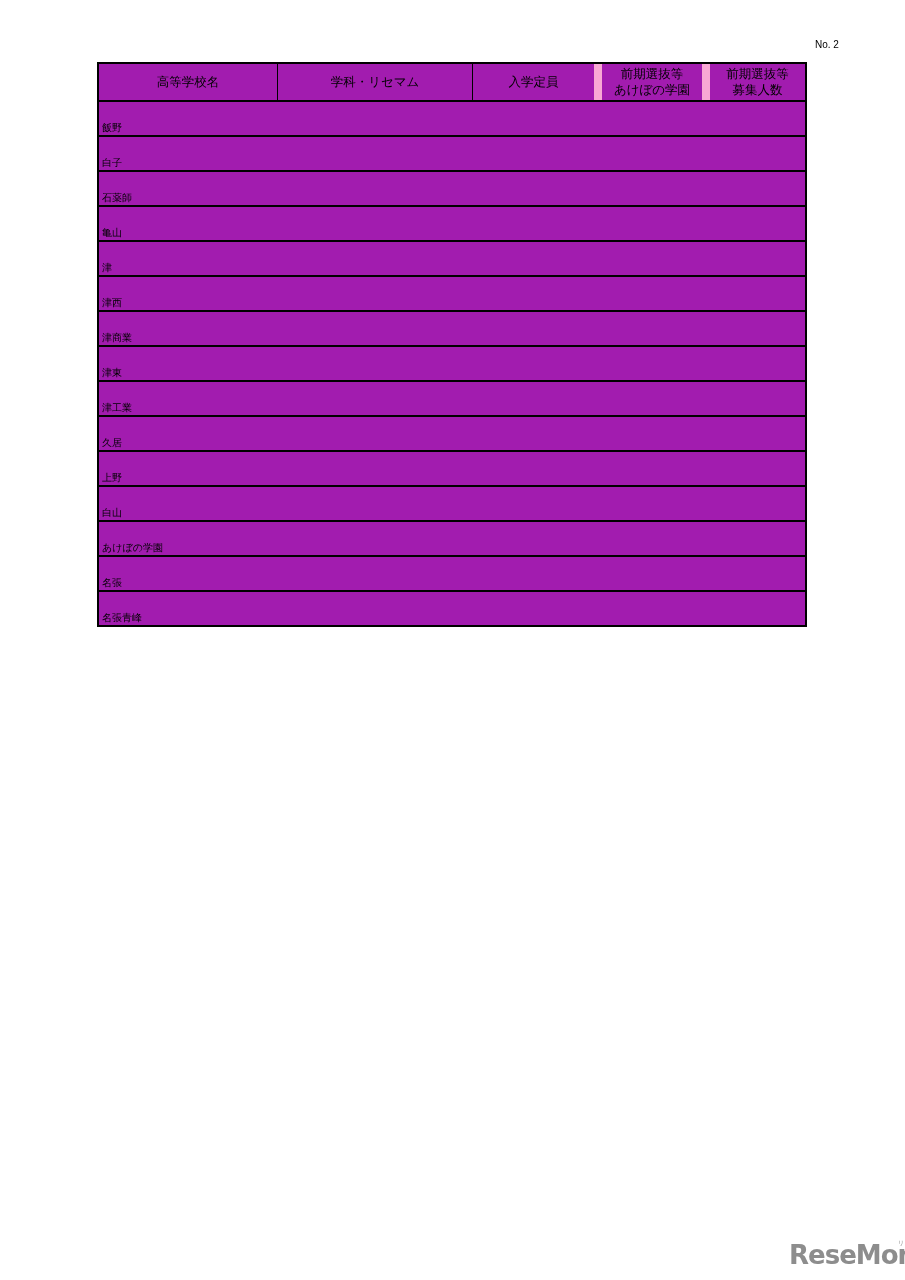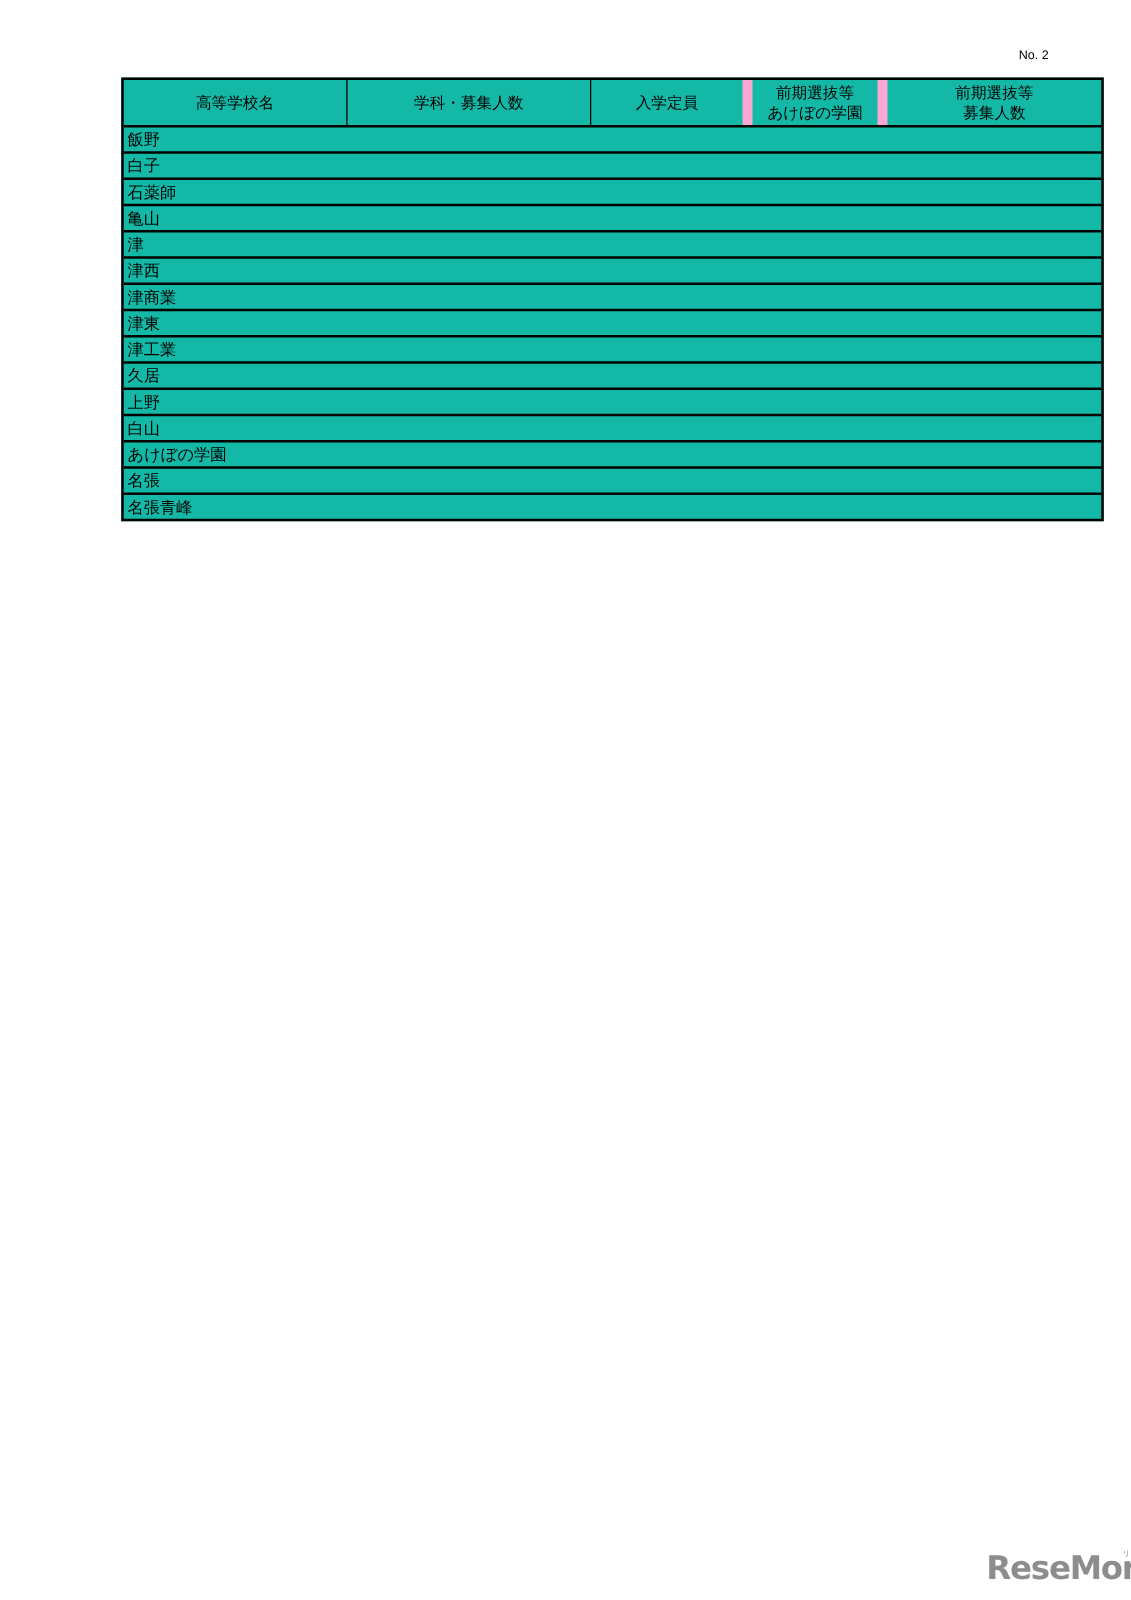--- a/index.html
+++ b/index.html
@@ -1,48 +1,48 @@
 <!DOCTYPE html>
 <html><head>
 <meta charset="utf-8">
 <style>
   html,body{margin:0;padding:0;background:#ffffff;}
   .page{
     position:relative;width:905px;height:1280px;background:#fff;overflow:hidden;
     font-family:"Liberation Sans","DejaVu Sans",sans-serif;color:#000;
   }
   .pageno{position:absolute;top:39px;left:772px;width:36px;font-size:10px;letter-spacing:0;margin-left:43px;}
-  .sheet{position:absolute;left:97px;top:62px;width:786px;border:2.5px solid #000;box-sizing:border-box;background:#14b8a6;}
+  .sheet{position:absolute;left:97px;top:62px;width:710px;border:2.5px solid #000;box-sizing:border-box;background:#a21caf;}
   
   .thead{display:grid;grid-template-columns:178px 195px 122px 108px 1fr;border-bottom:2px solid #000;height:36px;}
   .th{display:flex;flex-direction:column;justify-content:center;align-items:center;font-size:12.5px;line-height:1.3;text-align:center;}
   .bl1{border-left:1px solid #000;}
   .bl2{border-left:8px solid #f9a8d4;}
   
   .section{display:flex;border-top:2px solid #000;}
   .section:first-of-type{border-top:none;}
-  .name{width:178px;flex:0 0 178px;box-sizing:border-box;padding:1px 2px 0 3px;font-size:13px;}
+  .name{width:178px;flex:0 0 178px;box-sizing:border-box;padding:19px 2px 0 3px;font-size:10px;}
   
   .logo{position:absolute;left:789px;top:1240px;color:#8d8d8d;}
   .logo .word{font-size:26px;font-weight:800;letter-spacing:-1px;font-family:"DejaVu Sans","Liberation Sans",sans-serif;}
   .logo .ruby{position:absolute;top:-1px;right:6px;font-size:6px;letter-spacing:1px;color:#8d8d8d;}
 </style>
 </head>
 <body>
 
 <div class="page">
   <div class="pageno">No. 2</div>
 
   <div class="sheet">
     <div class="thead">
       <div class="th">
           <span>高等学校名</span>
         </div>
       <div class="th bl1">
-          <span>学科・募集人数</span>
+          <span>学科・リセマム</span>
         </div>
       <div class="th bl1">
           <span>入学定員</span>
         </div>
       <div class="th bl2">
         <span>前期選抜等</span>
         <span>あけぼの学園</span>
       </div>
       <div class="th bl2">
         <span>前期選抜等</span>

